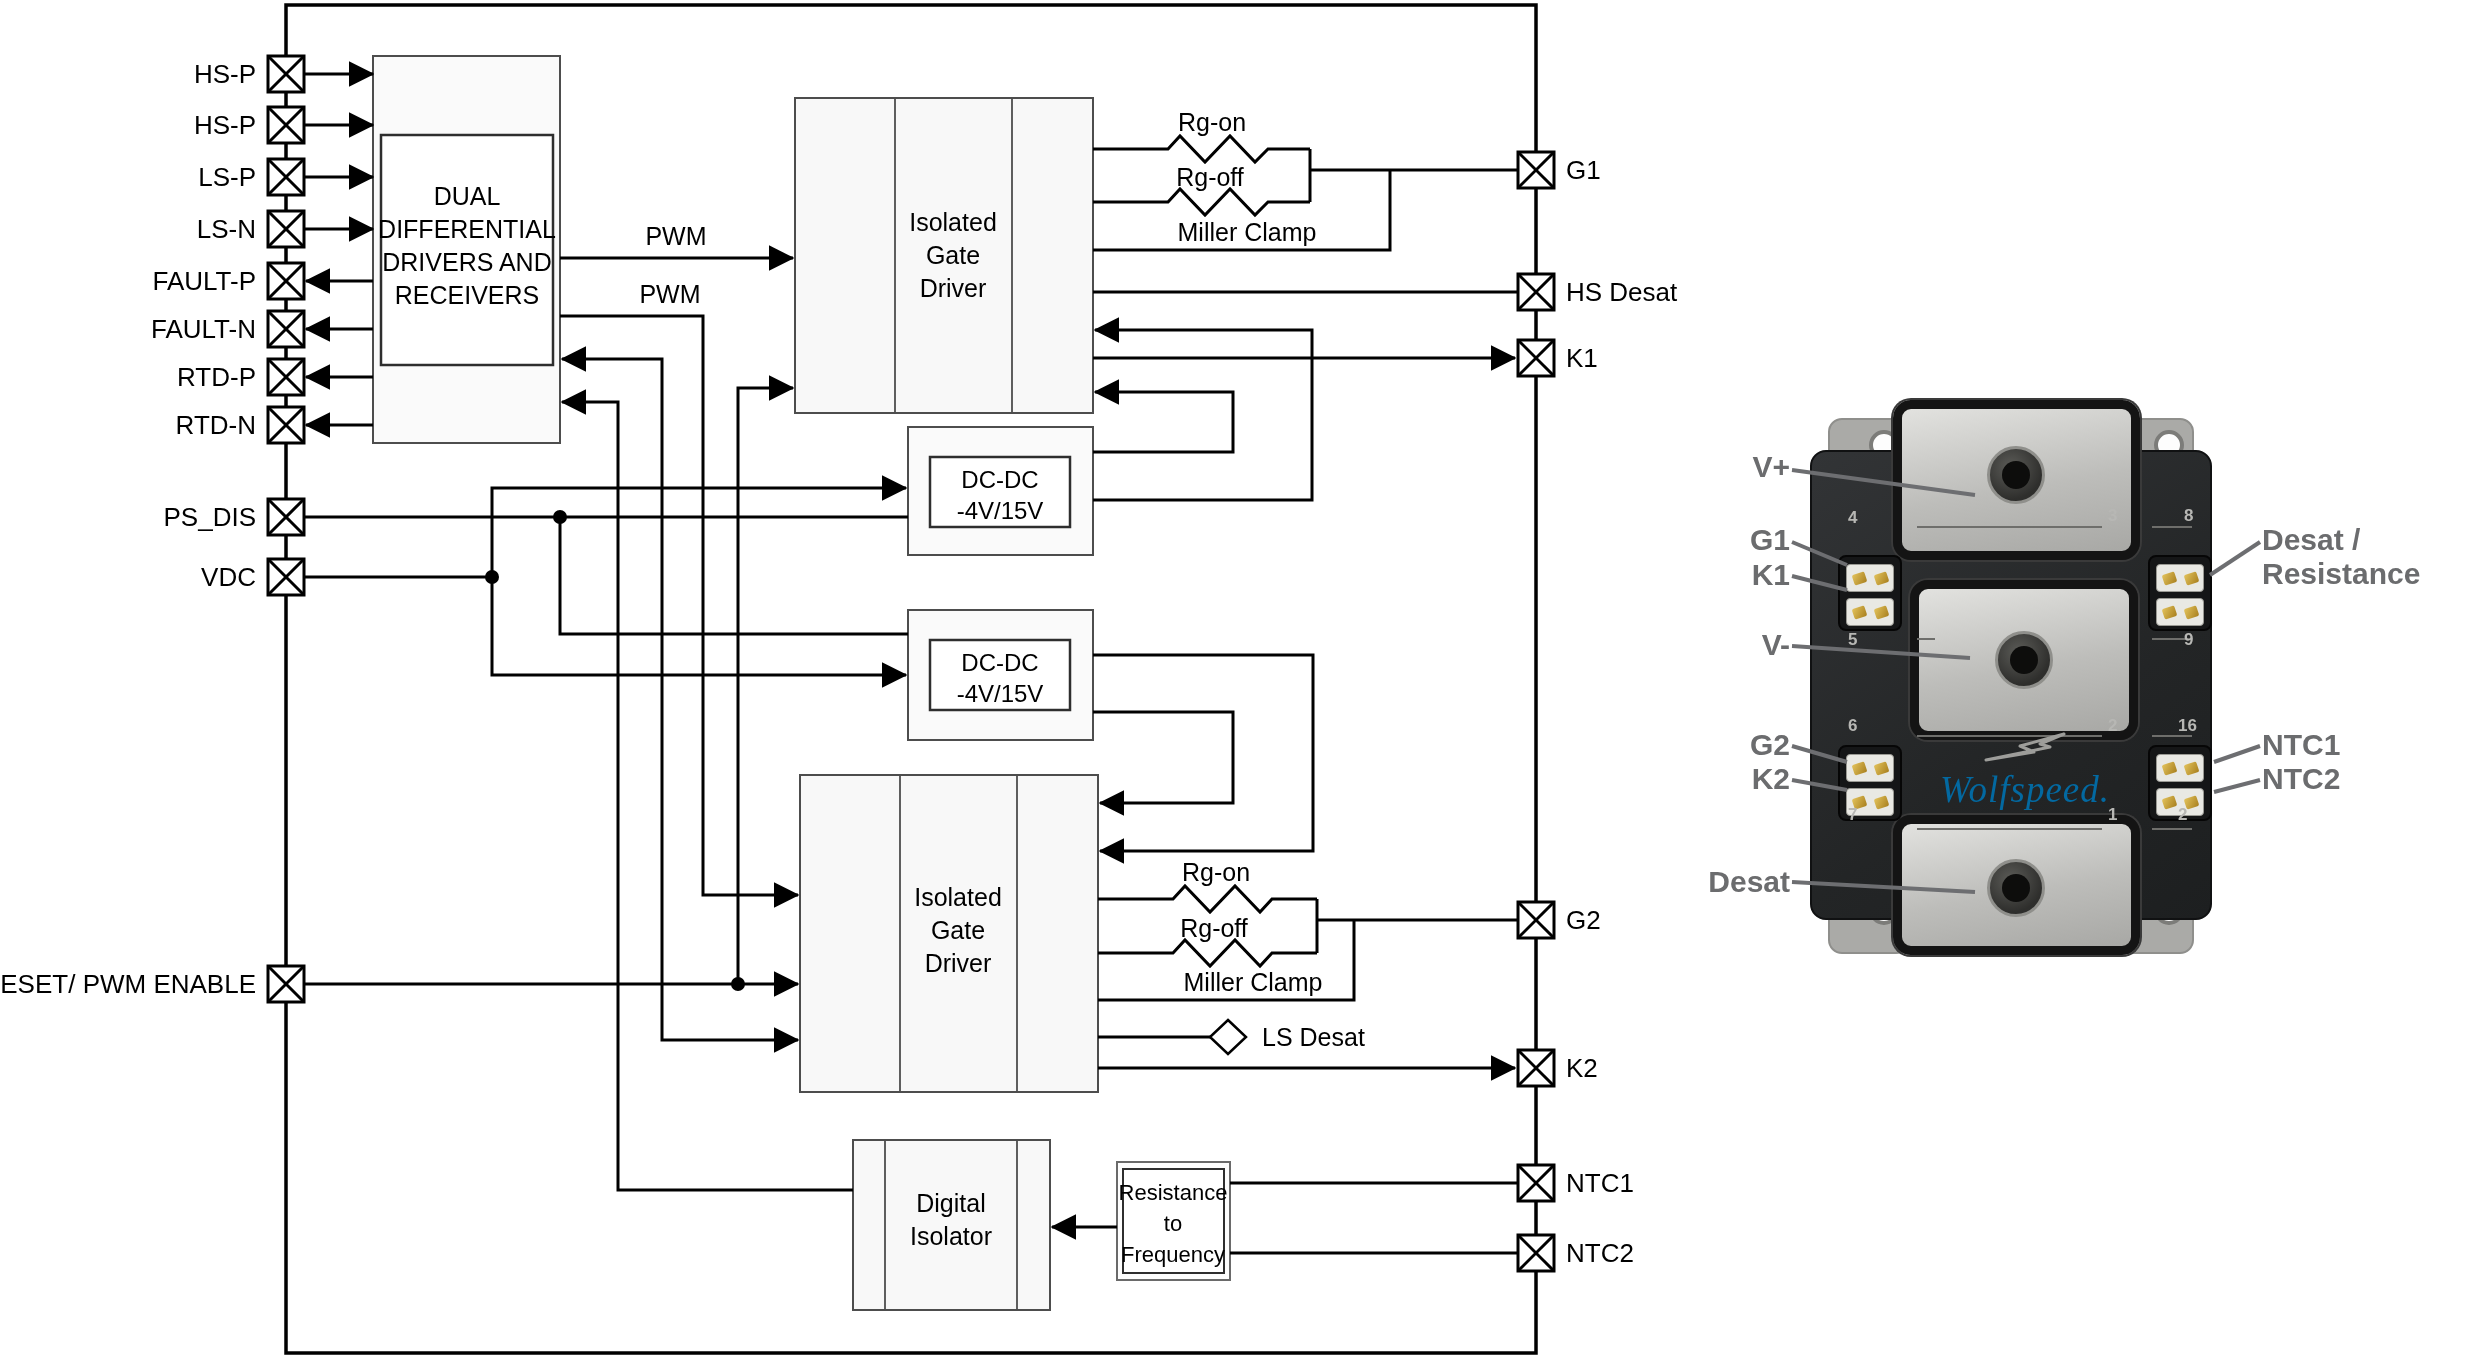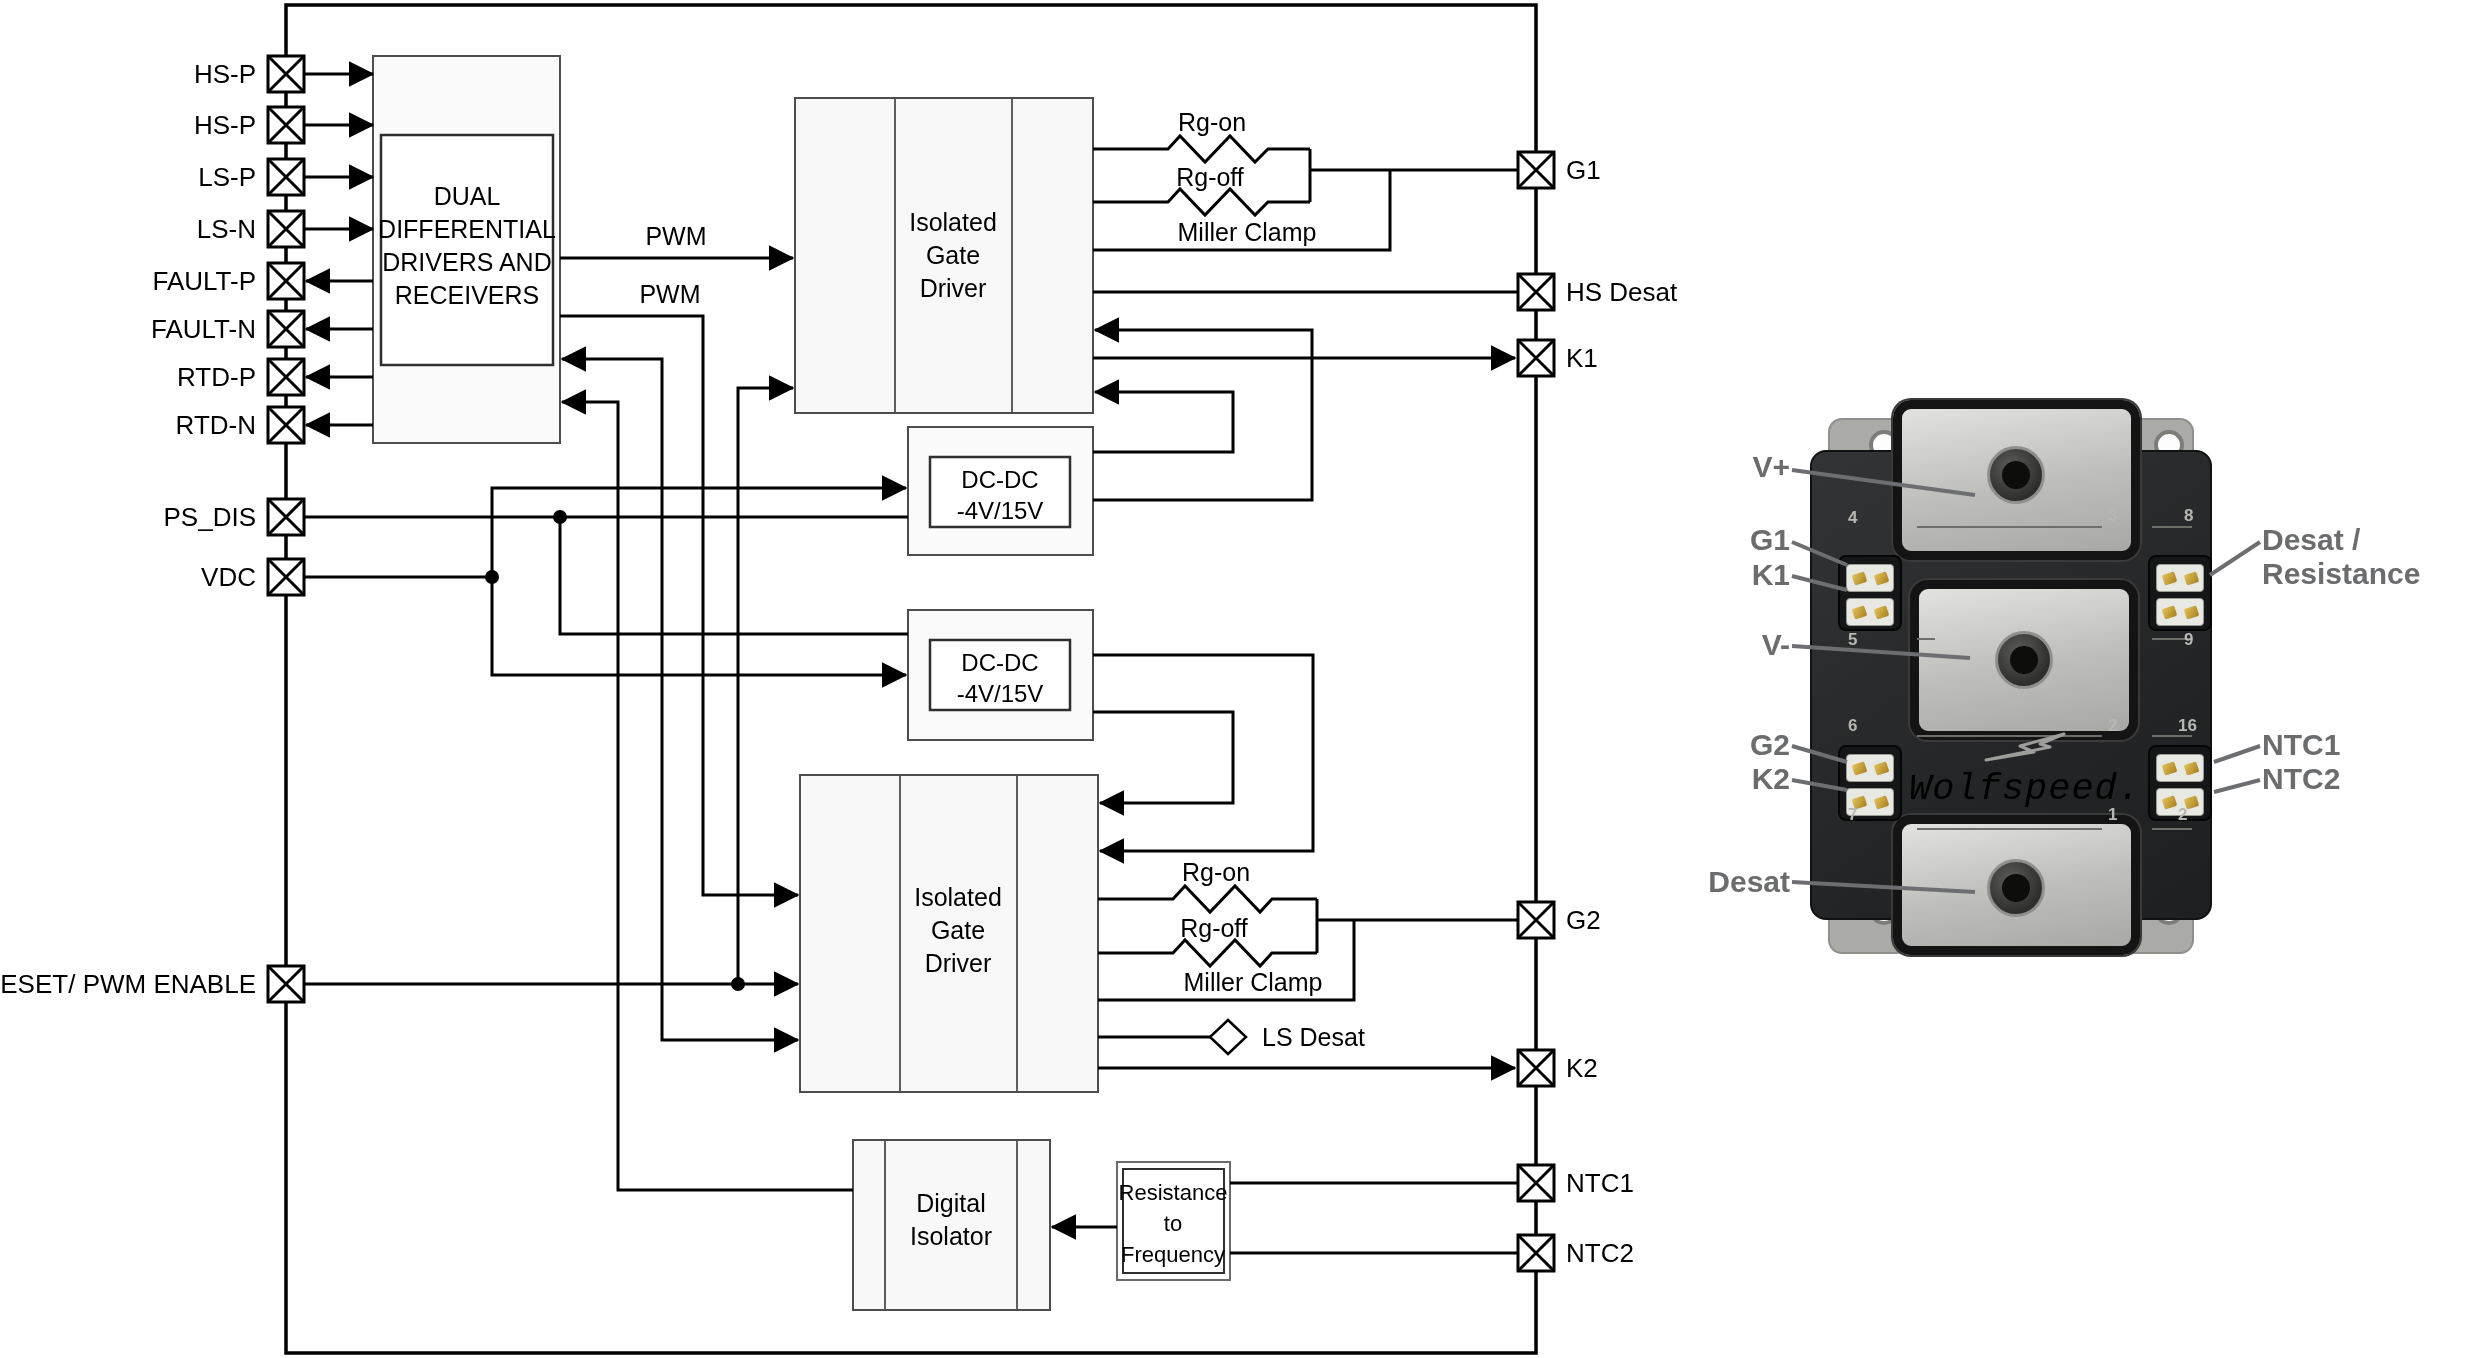--- a/index.html
+++ b/index.html
@@ -20,21 +20,21 @@
   .screw-o{width:58px;height:58px;border-radius:50%;background:radial-gradient(circle at 40% 35%,#5c5c58,#2e2e2c 70%);border:3px solid #8f8f8b;}
   .screw-i{width:28px;height:28px;border-radius:50%;background:#0d0d0c;left:12px;top:12px;}
   .conn{width:64px;height:76px;background:#151617;border-radius:8px;border:2px solid #060606;}
   .inset{left:6px;width:48px;height:28px;background:#e9e9e4;border-radius:4px;border:1px solid #9a9a94;}
   .pinz{width:13px;height:11px;background:linear-gradient(135deg,#e3c35c,#a87f1e);transform:rotate(-18deg);border-radius:2px;}
   .pin-num{color:#b7b7b4;font-size:17px;font-weight:bold;}
   .scribe{height:2px;background:#6e6e6b;}
   .mlabel{color:#6b6c6e;font-weight:bold;font-size:30px;line-height:34px;white-space:nowrap;}
   .llab{width:130px;text-align:right;left:20px;}
   .rlab{left:622px;text-align:right;}
-  .brand{color:#000000;font-style:italic;font-size:37px;letter-spacing:1px;font-family:Liberation Mono, monospace;}
+  .brand{color:#0369a1;font-style:italic;font-size:37px;letter-spacing:1px;font-family:Liberation Serif, serif;}
 </style>
 </head>
 <body>
 
 <div id="stage">
 
 <svg style="position:absolute;left:0;top:0" width="1720" height="1358" viewBox="0 0 1720 1358">
   <defs>
     <marker id="arrow" viewBox="0 0 10 10" refX="9.5" refY="5" markerWidth="8.5" markerHeight="8.5" orient="auto-start-reverse">
       <path d="M0 0 L10 5 L0 10 z" fill="#000"></path>

